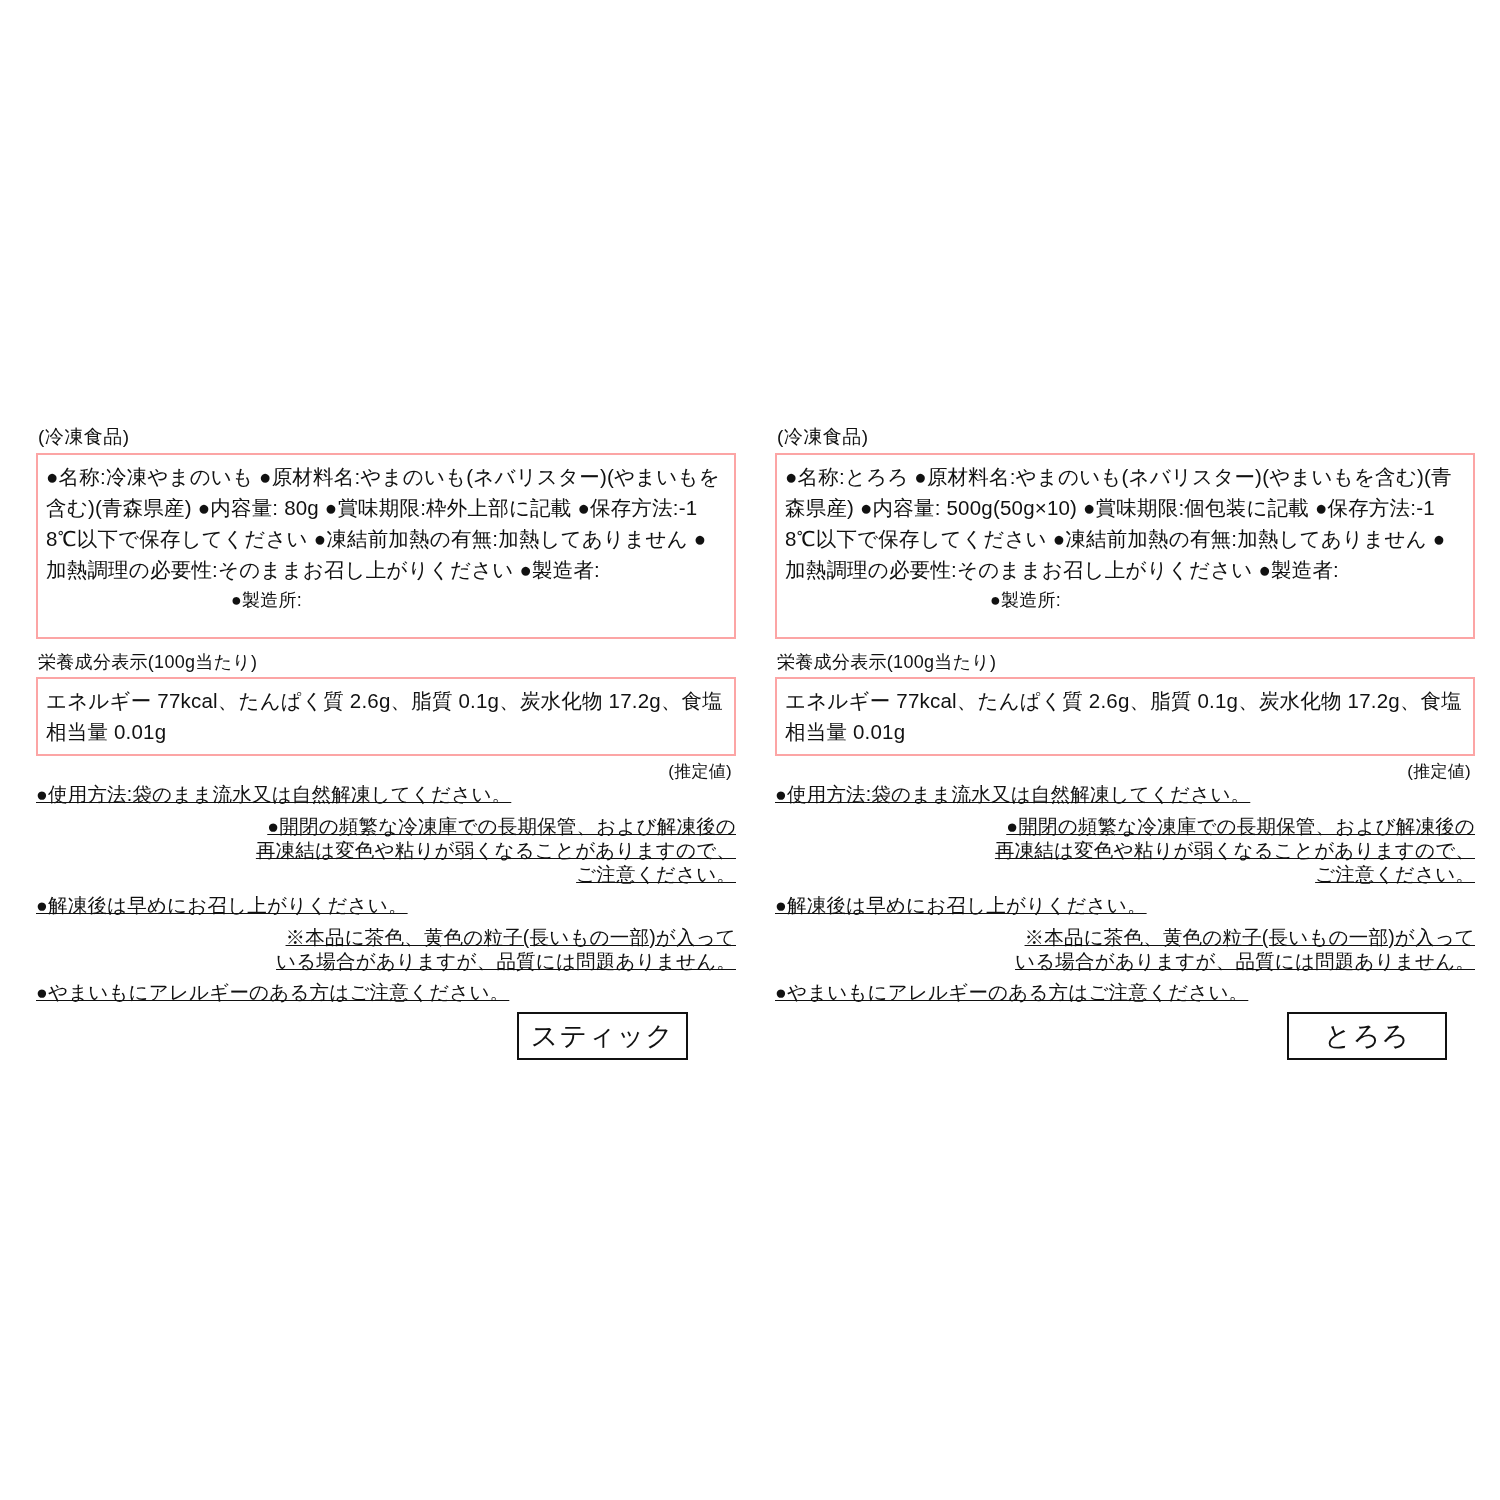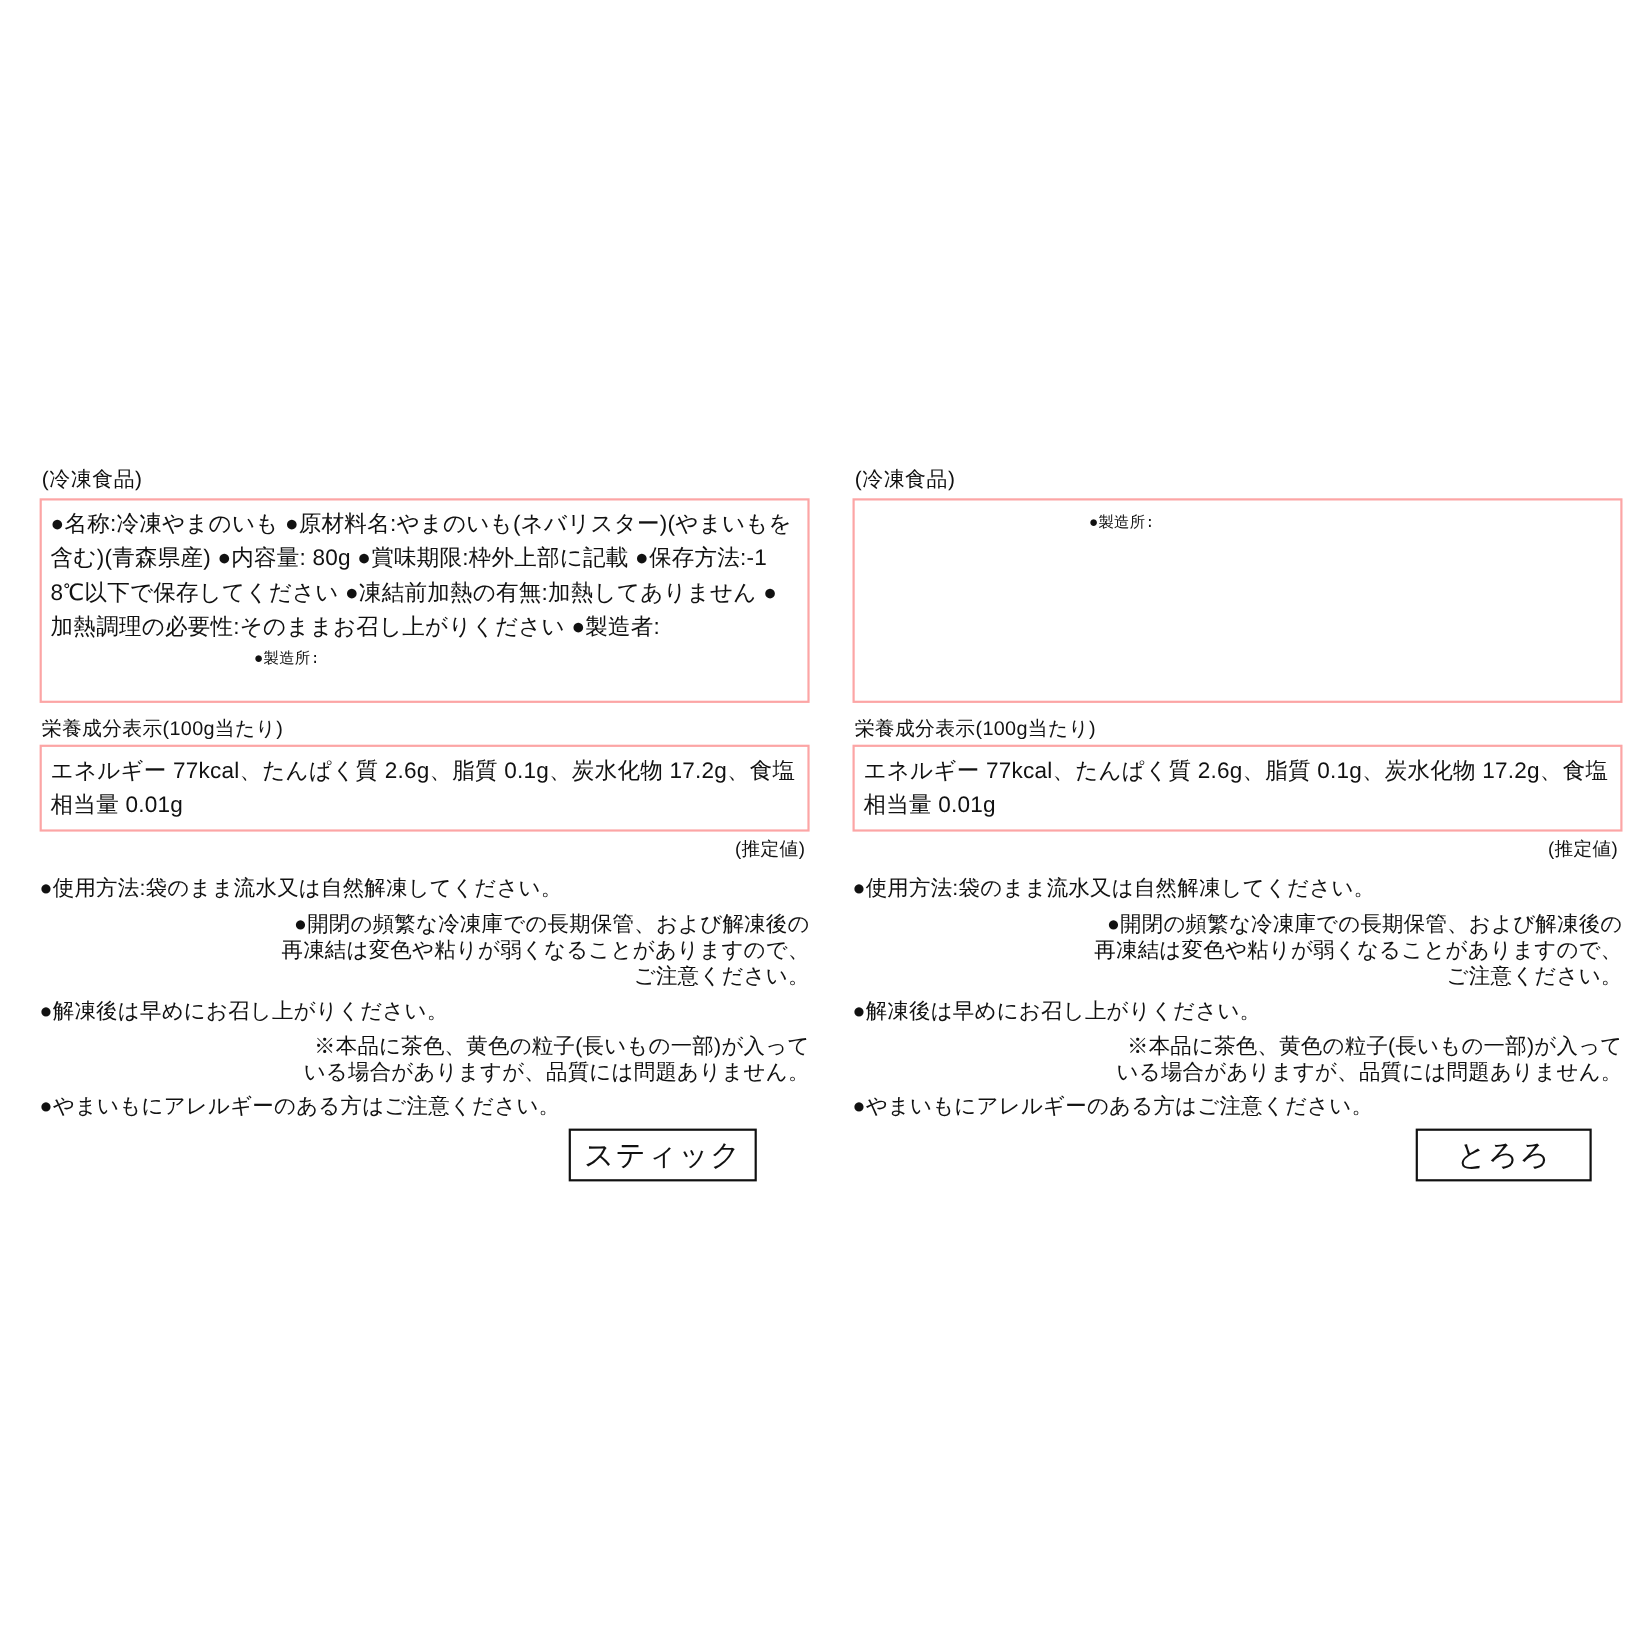--- a/index.html
+++ b/index.html
@@ -49,26 +49,25 @@
   }
   .info-text {
     font-size: 20.5px;
     line-height: 31px;
     letter-spacing: 0.2px;
     text-align: left;
     white-space: pre-wrap;
     word-break: break-all;
   }
   .maker-line {
-    font-size: 14px;
+    font-size: 18px;
     line-height: 31px;
     letter-spacing: 0.2px;
     padding-left: 185px;
     white-space: pre-wrap;
-    font-family: Liberation Mono, monospace;
   }
   .maker-line.indent-right {
     padding-left: 205px;
   }
 
   .nutrition-head {
     font-size: 18px;
     line-height: 22px;
     letter-spacing: 0.3px;
     margin: 12px 0 4px 2px;
@@ -86,21 +85,22 @@
 
   .estimate {
     font-size: 17px;
     line-height: 20px;
     text-align: right;
     margin: 6px 4px 0 0;
     letter-spacing: 0.3px;
   }
 
   .notes {
-    margin-top: 14px;
+    margin-top: 0;
+    text-decoration: underline;
   }
   .note {
     font-size: 19.5px;
     line-height: 25px;
     letter-spacing: 0.2px;
     margin-bottom: 7px;
     white-space: pre-wrap;
   }
   .note.tight {
     line-height: 24px;
@@ -170,20 +170,21 @@
 
     <div class="tag-row">
       <div class="tag tag-left">スティック</div>
     </div>
   </div>
 
   <div class="panel panel-right">
     <div class="frozen-label">(冷凍食品)</div>
 
     <div class="box info-box">
+      <div class="info-text">●名称:とろろ ●原材料名:やまのいも(ネバリスター)(やまいもを含む)(青森県産) ●内容量: 500g(50g×10) ●賞味期限:個包装に記載 ●保存方法:-18℃以下で保存してください ●凍結前加熱の有無:加熱してありません ●加熱調理の必要性:そのままお召し上がりください ●製造者:</div>
       <div class="maker-line indent-right">●製造所:</div>
     </div>
 
     <div class="nutrition-head">栄養成分表示(100g当たり)</div>
     <div class="box nutrition-box">
       <div class="nutrition-text">エネルギー 77kcal、たんぱく質 2.6g、脂質 0.1g、炭水化物 17.2g、食塩相当量 0.01g</div>
     </div>
     <div class="estimate">(推定値)</div>
 
     <div class="notes">

